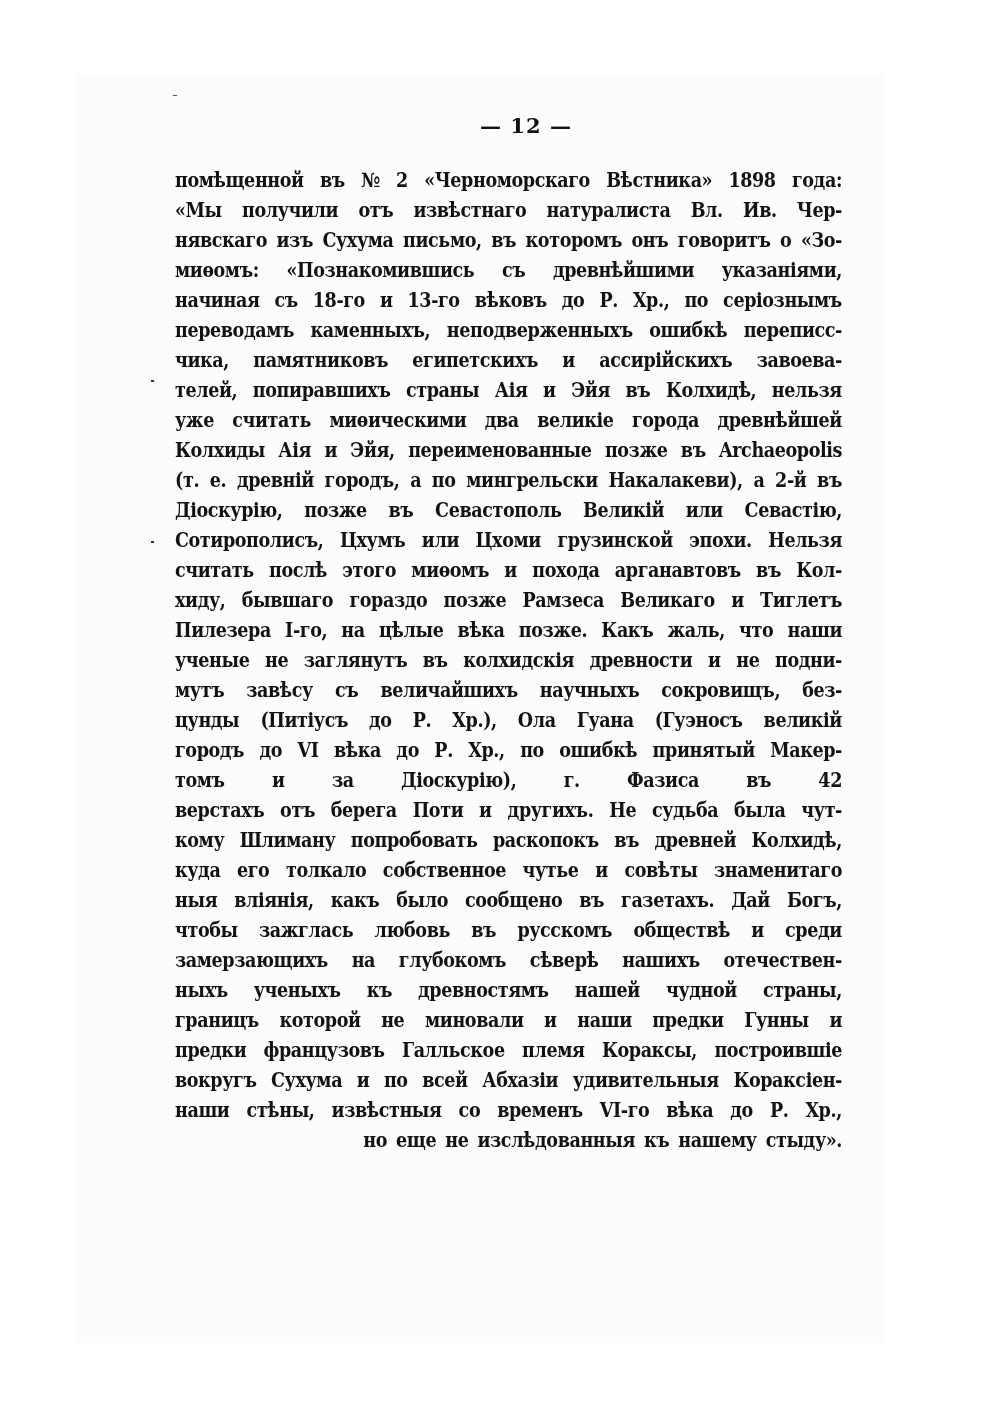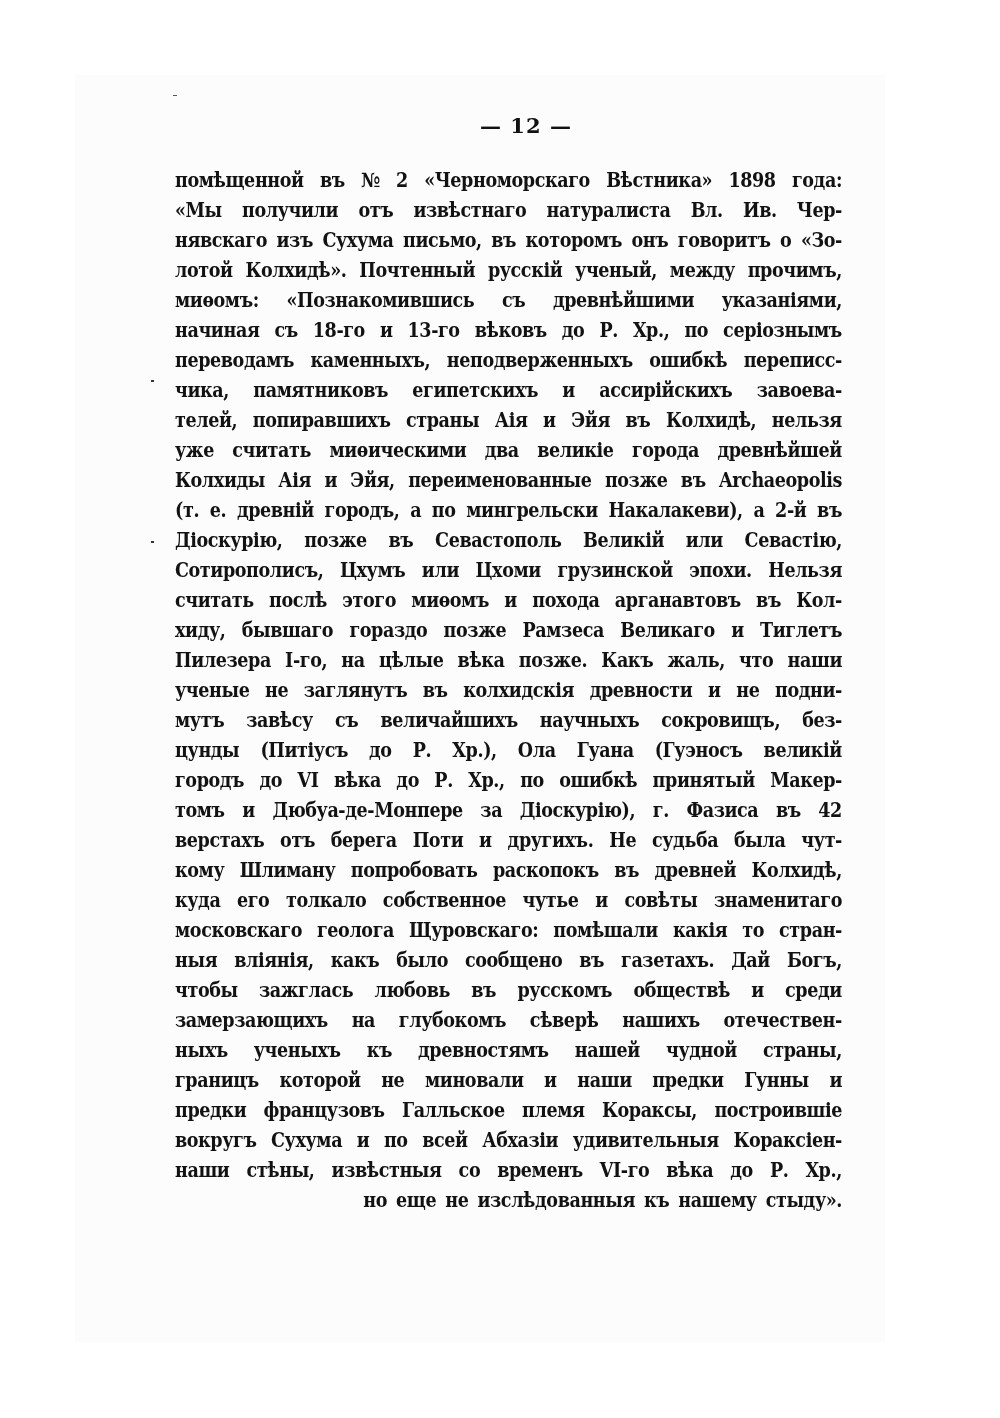--- a/index.html
+++ b/index.html
@@ -70,29 +70,20 @@
       <span>Сухума</span>
       <span>письмо,</span>
       <span>въ</span>
       <span>которомъ</span>
       <span>онъ</span>
       <span>говоритъ</span>
       <span>о</span>
       <span>«Зо-</span>
     </div>
     <div class="line">
-      <span>лотой</span>
-      <span>Колхидѣ».</span>
-      <span>Почтенный</span>
-      <span>русскій</span>
-      <span>ученый,</span>
-      <span>между</span>
-      <span>прочимъ,</span>
-    </div>
-    <div class="line">
       <span>миѳомъ:</span>
       <span>«Познакомившись</span>
       <span>съ</span>
       <span>древнѣйшими</span>
       <span>указаніями,</span>
     </div>
     <div class="line">
       <span>начиная</span>
       <span>съ</span>
       <span>18-го</span>
@@ -254,21 +245,20 @@
       <span>Р.</span>
       <span>Хр.,</span>
       <span>по</span>
       <span>ошибкѣ</span>
       <span>принятый</span>
       <span>Макер-</span>
     </div>
     <div class="line">
       <span>томъ</span>
       <span>и</span>
-      <span>Дюбуа-де-Монпере</span>
       <span>за</span>
       <span>Діоскурію),</span>
       <span>г.</span>
       <span>Фазиса</span>
       <span>въ</span>
       <span>42</span>
     </div>
     <div class="line">
       <span>верстахъ</span>
       <span>отъ</span>
@@ -292,29 +282,20 @@
     </div>
     <div class="line">
       <span>куда</span>
       <span>его</span>
       <span>толкало</span>
       <span>собственное</span>
       <span>чутье</span>
       <span>и</span>
       <span>совѣты</span>
       <span>знаменитаго</span>
-    </div>
-    <div class="line">
-      <span>московскаго</span>
-      <span>геолога</span>
-      <span>Щуровскаго:</span>
-      <span>помѣшали</span>
-      <span>какія</span>
-      <span>то</span>
-      <span>стран-</span>
     </div>
     <div class="line">
       <span>ныя</span>
       <span>вліянія,</span>
       <span>какъ</span>
       <span>было</span>
       <span>сообщено</span>
       <span>въ</span>
       <span>газетахъ.</span>
       <span>Дай</span>

